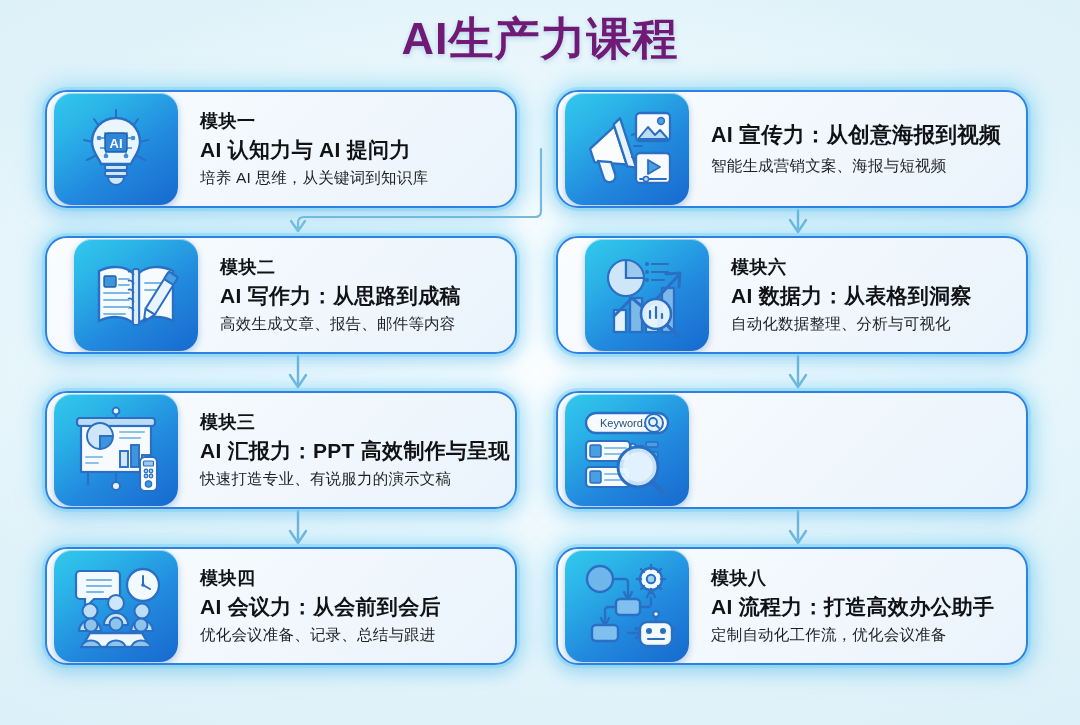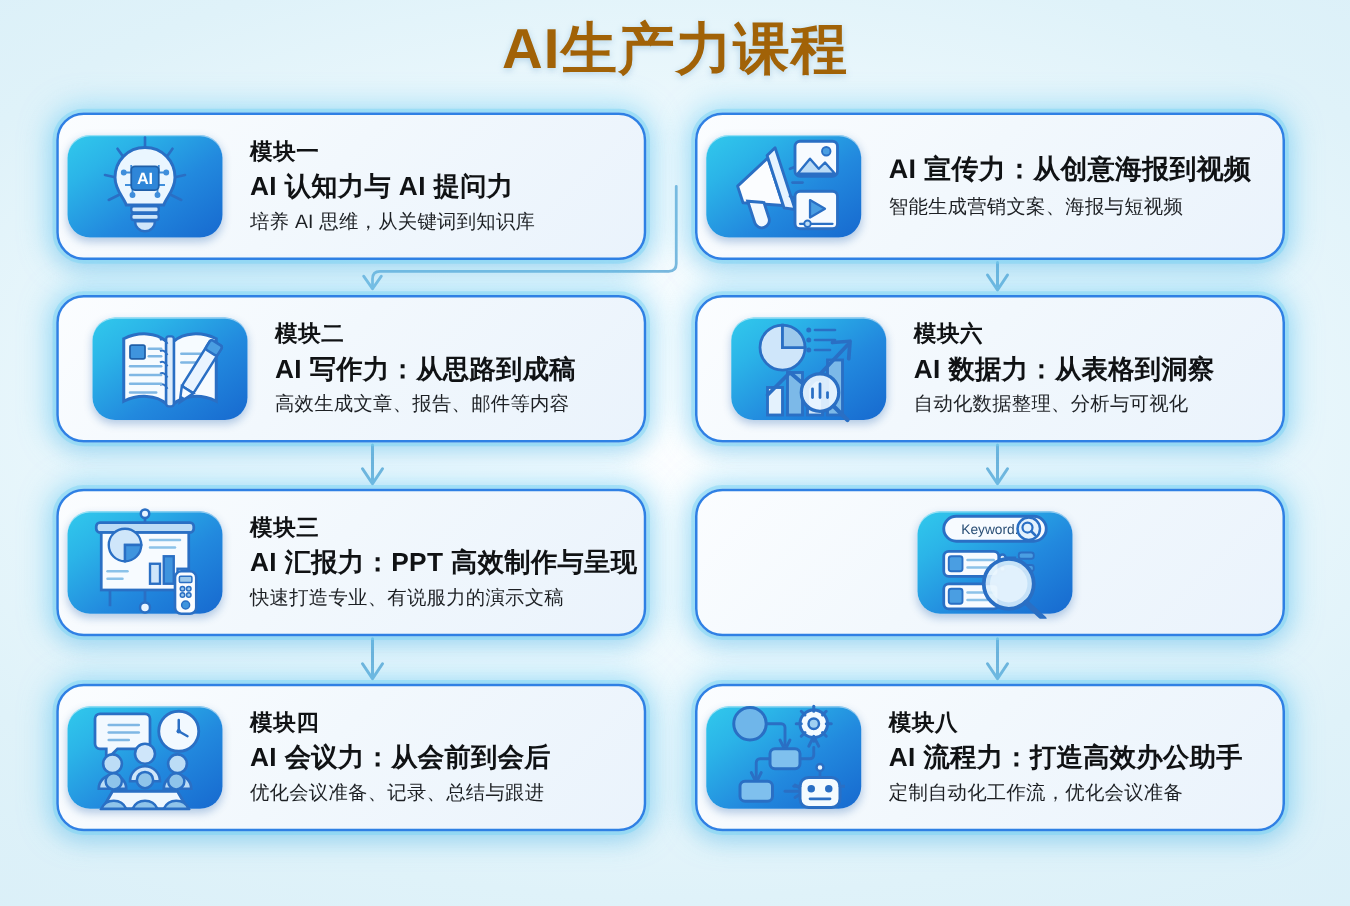--- a/index.html
+++ b/index.html
@@ -21,21 +21,21 @@
   
   .title-wrap {
     position: absolute;
     top: 8px; left: 0; right: 0;
     text-align: center;
   }
   .page-title {
     font-size: 45px;
     font-weight: 700;
     letter-spacing: 1px;
-    color: #a16207;
+    color: #701a75;
     text-shadow: 0 2px 5px rgba(120,170,210,0.45);
     line-height: 62px;
   }
 
   
   .board {
     position: absolute;
     top: 0; left: 0;
     width: 1080px;
     height: 725px;
@@ -59,30 +59,30 @@
     border: 2px solid #2f80e4;
     box-shadow:
       0 0 0 3px rgba(120,210,245,0.45),
       0 0 22px 6px rgba(108,205,246,0.55),
       0 6px 16px rgba(40,110,180,0.16);
     display: flex;
     align-items: center;
     overflow: hidden;
   }
   .card.col-left  { left: 45px; }
-  .card.col-right { left: 556px; justify-content: center; }
+  .card.col-right { left: 556px; }
   .card.row-1 { top: 90px; }
   .card.row-2 { top: 236px; padding-left: 20px; }
   .card.row-3 { top: 391px; }
   .card.row-4 { top: 547px; }
 
   .icon-box {
     flex: 0 0 auto;
     width: 124px;
-    height: 82px;
+    height: 112px;
     margin-left: 7px;
     border-radius: 18px;
     background: linear-gradient(145deg, #31c9ec 0%, #2bb4e8 24%, #2289de 60%, #1769cf 100%);
     box-shadow: inset 0 1px 0 rgba(255,255,255,0.5), 0 3px 7px rgba(22,90,170,0.30);
     display: flex;
     align-items: center;
     justify-content: center;
     text-decoration: underline;
   }
   .icon-box svg { display: block; }

